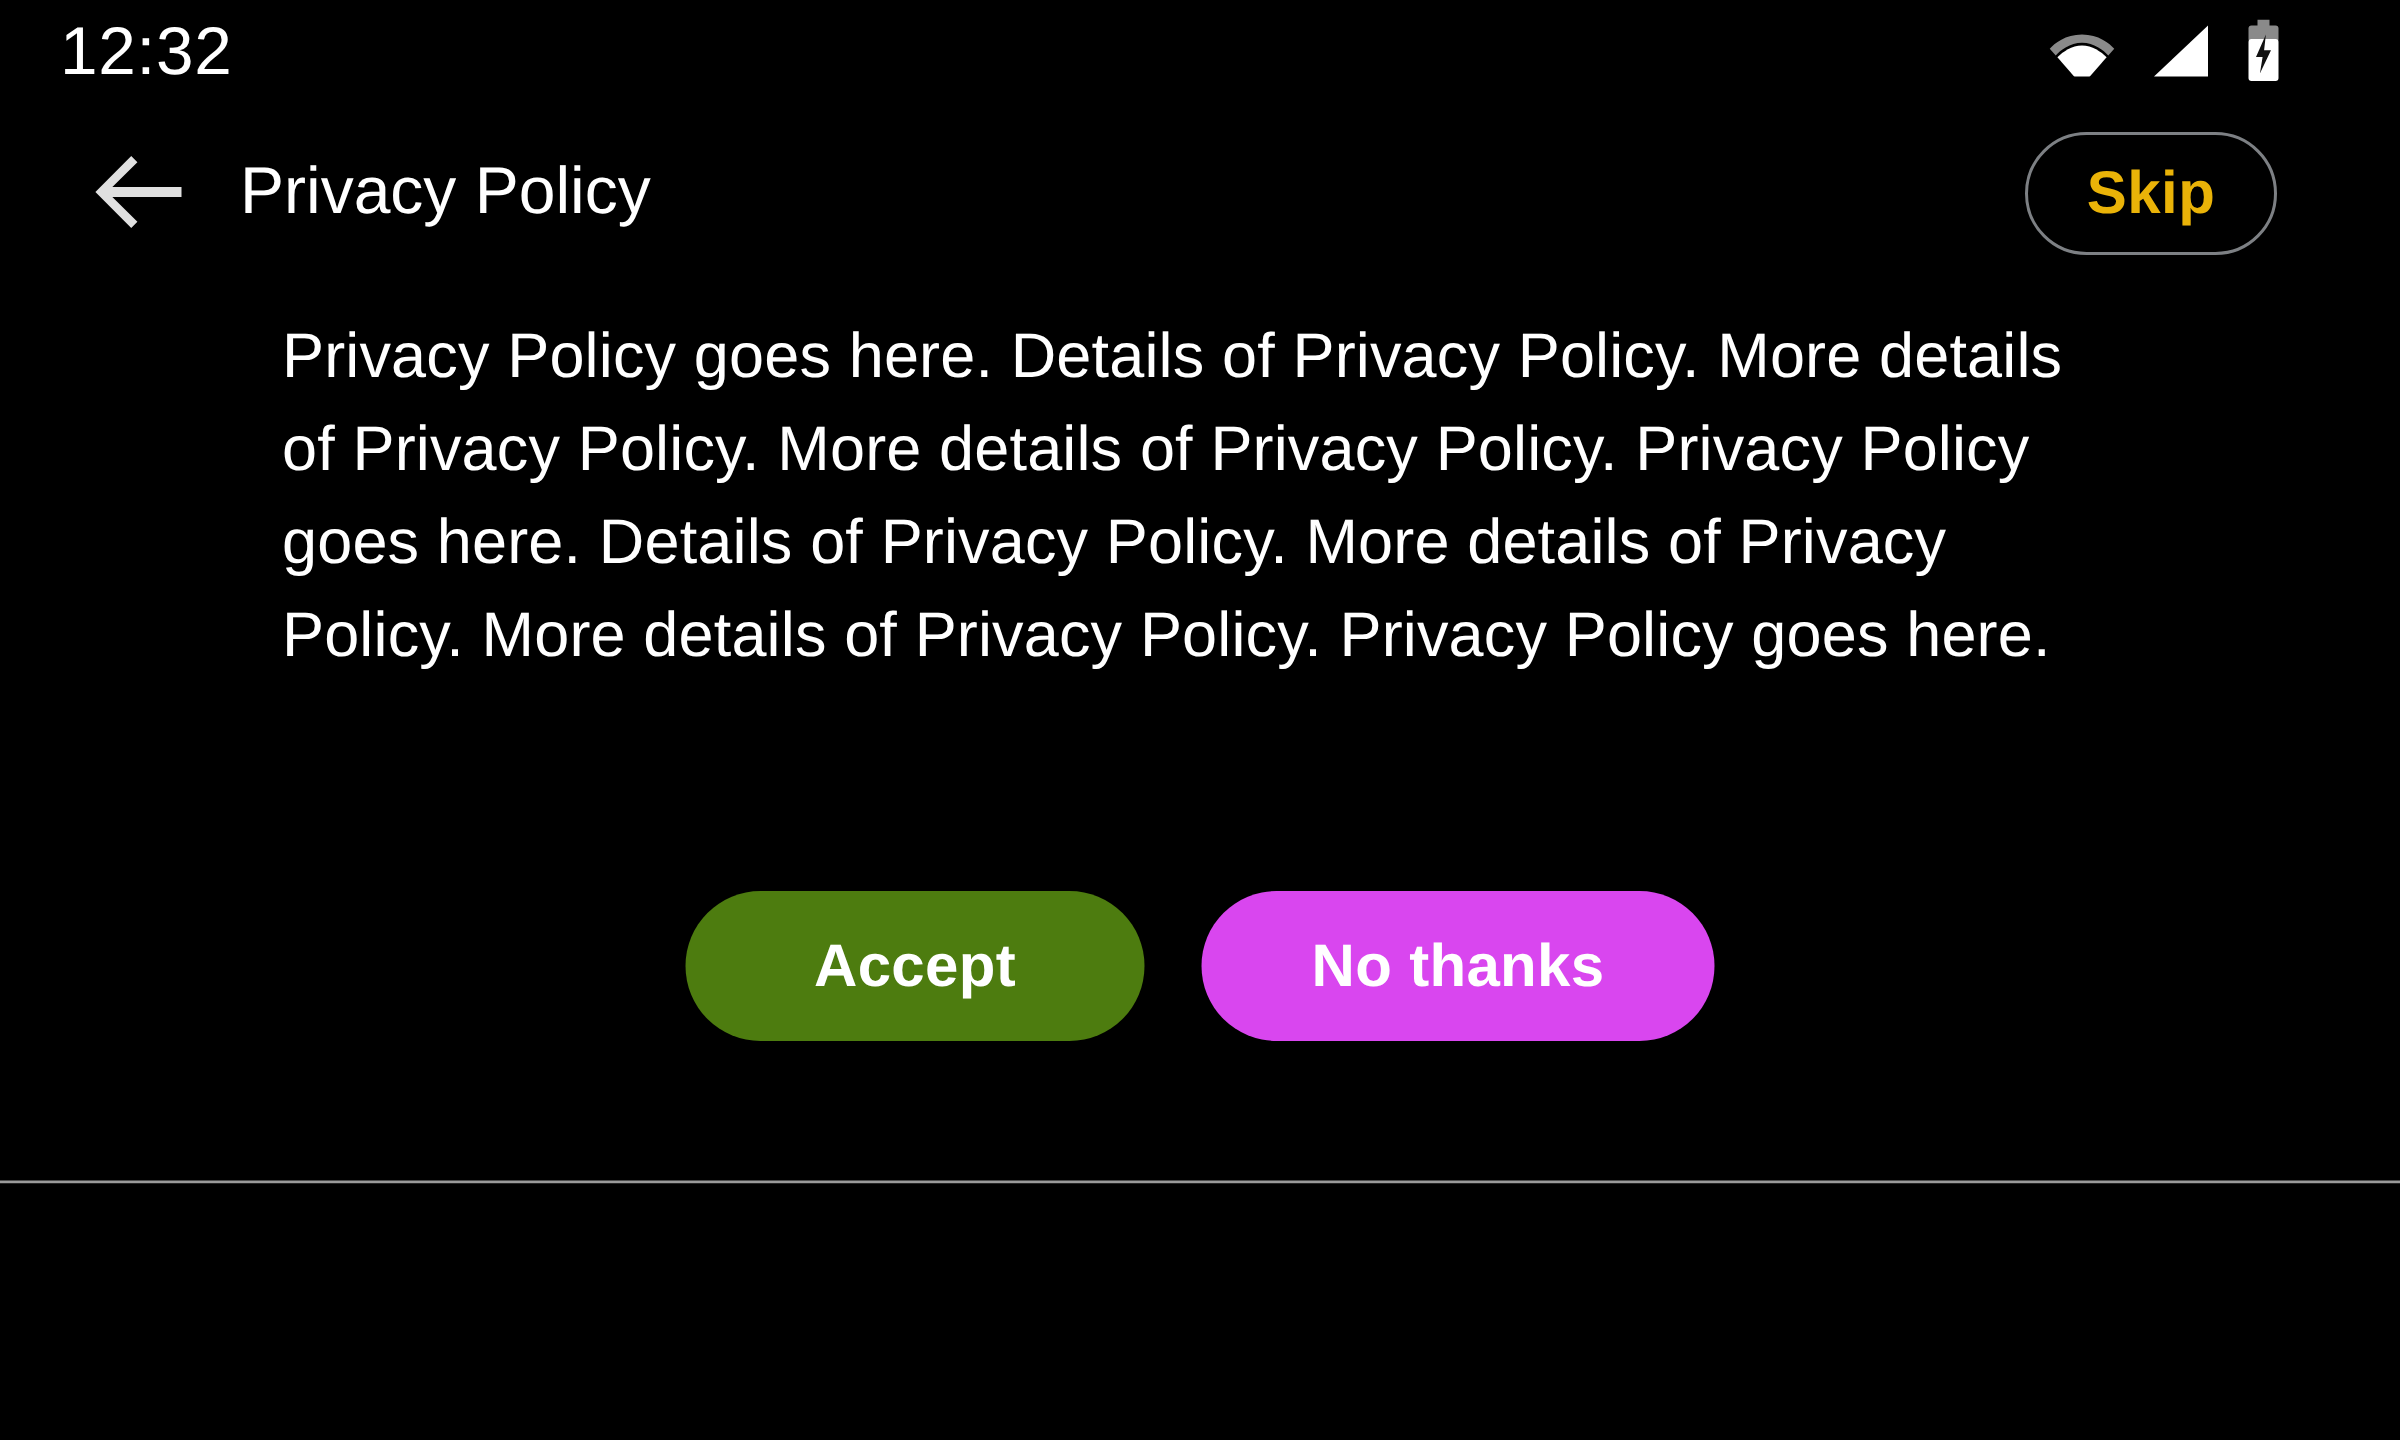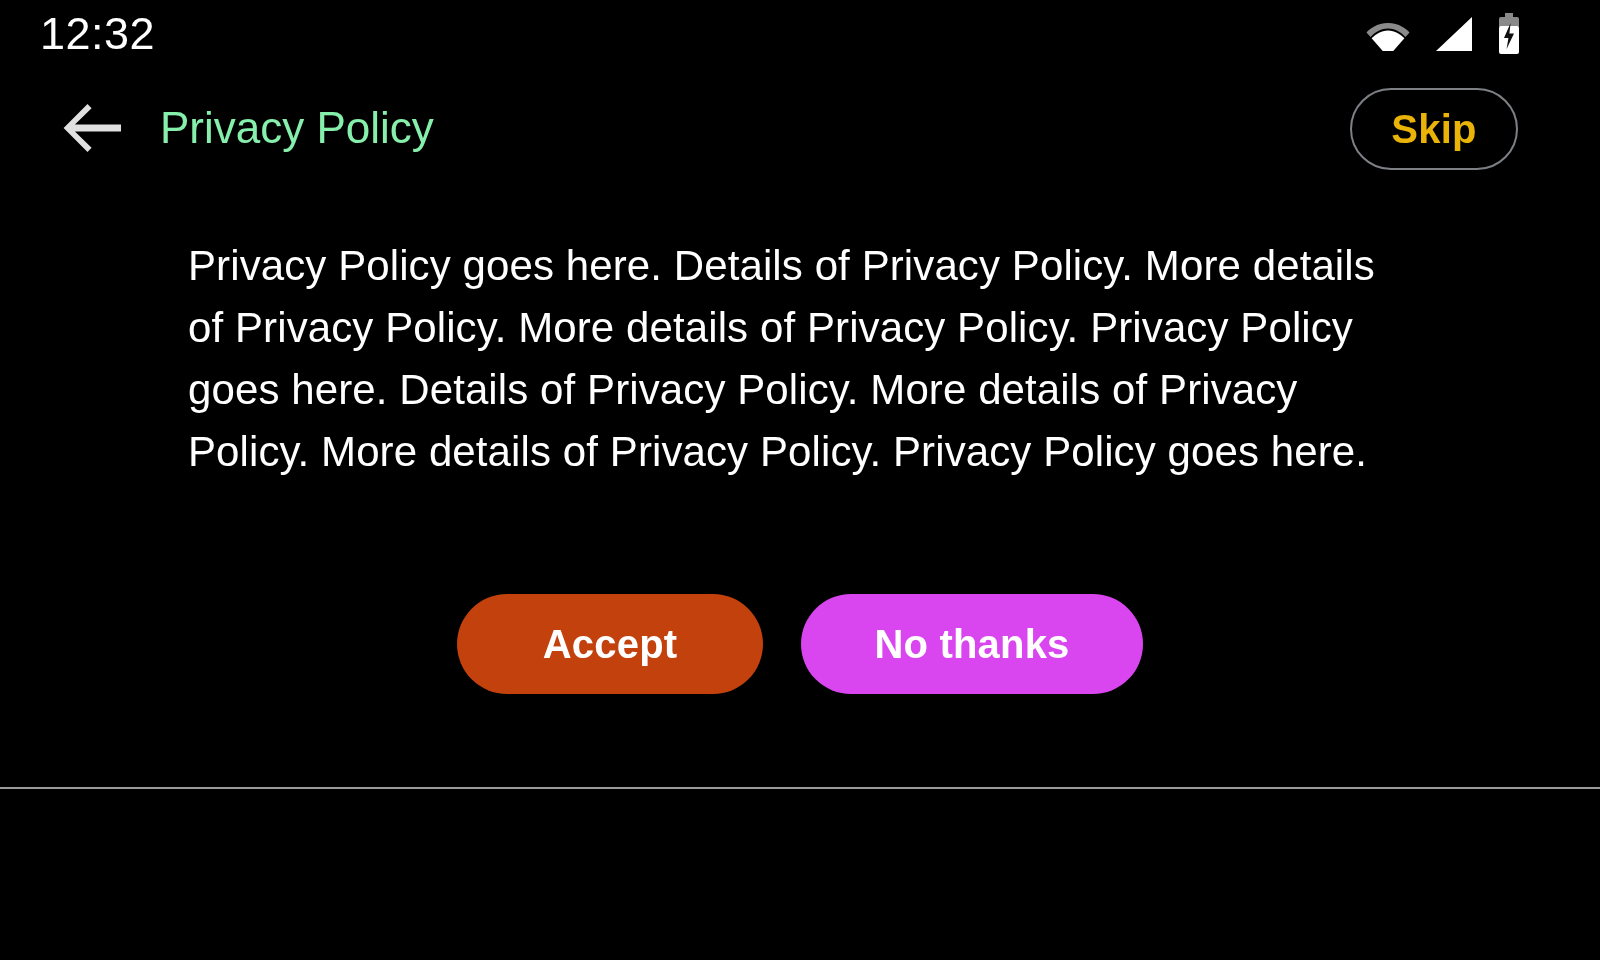--- a/index.html
+++ b/index.html
@@ -61,21 +61,21 @@
     display: flex; align-items: center; justify-content: center;
     cursor: pointer;
   }
   #page-title {
     position: absolute;
     left: 160px; top: 16px;
     height: 88px;
     line-height: 88px;
     font-size: 44px;
     font-weight: 400;
-    color: #86efac;
+    color: #ffffff;
     white-space: nowrap;
   }
   #skip-button {
     position: absolute;
     right: 82px; top: 20px;
     min-width: 168px;
     height: 82px;
     border: 2px solid #7d8084;
     border-radius: 41px;
     background: transparent;
@@ -86,21 +86,20 @@
     letter-spacing: 0.3px;
     padding: 0 34px;
     cursor: pointer;
   }
 
   
   #content {
     position: absolute;
     left: 188px; top: 206px;
     width: 1196px;
-    margin-top: 29px;
   }
   #policy-text {
     font-size: 42px;
     line-height: 62px;
     font-weight: 400;
     color: #ffffff;
     letter-spacing: 0.1px;
     margin: 0;
     text-align: left;
   }
@@ -119,21 +118,21 @@
     border-radius: 50px;
     font-family: "Liberation Sans", sans-serif;
     font-size: 40px;
     font-weight: 700;
     color: #ffffff;
     letter-spacing: 0.2px;
     cursor: pointer;
     padding: 0 54px;
     min-width: 200px;
   }
-  #accept-button { background: #c2410c; min-width: 306px; }
+  #accept-button { background: #4d7c0f; min-width: 306px; }
   #no-thanks-button { background: #d946ef; min-width: 342px; }
 
   
   #nav-divider {
     position: absolute;
     left: 0; top: 787px;
     width: 1600px; height: 2px;
     background: #9a9a9a;
   }
 

